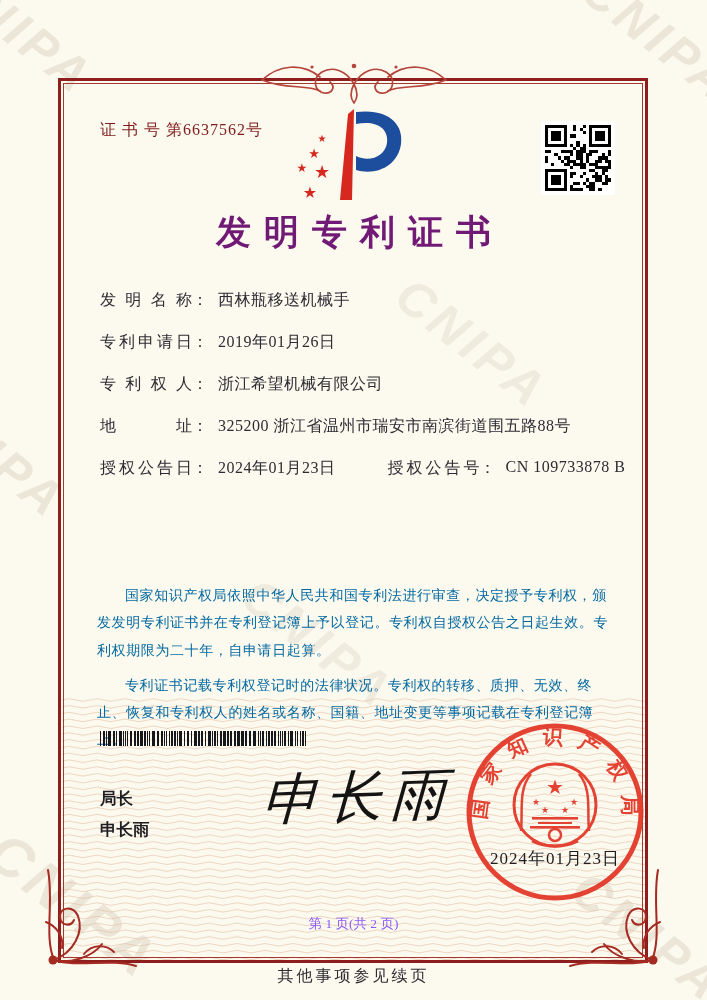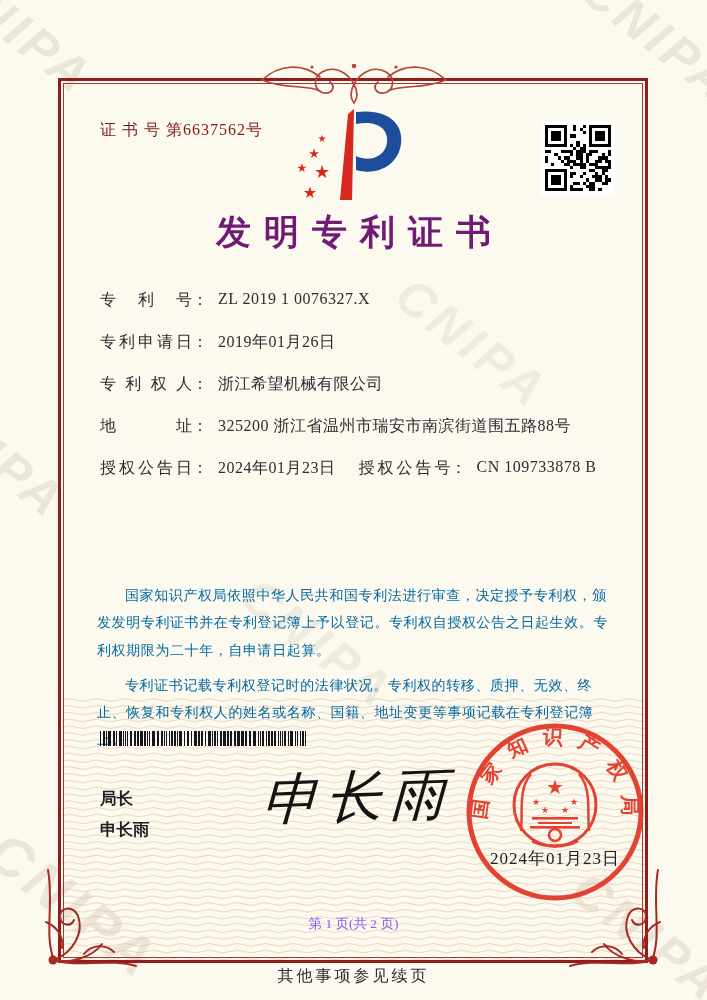--- a/index.html
+++ b/index.html
@@ -33,21 +33,21 @@
     position:absolute; left:0; top:209px; width:100%; z-index:4; margin:0;
     text-align:center; font-size:35px; font-weight:bold; color:#701a75;
     letter-spacing:13px; text-indent:13px;
   }
   
   .fields{position:absolute; left:100px; top:290px; width:525px; z-index:4; font-size:16px; color:#2d2c33;}
   .frow{height:22px; margin-bottom:20px; white-space:nowrap;}
   .flabel{display:inline-block; width:92px; text-align:justify; text-align-last:justify; vertical-align:top;}
   .colon{display:inline-block; vertical-align:top;}
   .fvalue{display:inline-block; margin-left:6px; vertical-align:top; letter-spacing:.5px;}
-  .fsecond{margin-left:19px;}
+  .fsecond{margin-left:48px;}
   
   .paras{position:absolute; left:97px; top:582px; width:517px; z-index:4; font-size:14px; line-height:1.95; color:#0369a1;}
   .paras p{margin:0 0 8px 0; text-indent:2em; letter-spacing:.6px;}
   
   .barcode{position:absolute; left:100px; top:731px; z-index:4;}
   
   .signer{position:absolute; left:100px; top:788px; z-index:4; font-family:"Liberation Sans","DejaVu Sans",sans-serif; font-weight:bold; font-size:16.5px; color:#1f1f24;}
   .signer .name{margin-top:9px;}
   .autograph{
     position:absolute; left:262px; top:760px; z-index:4;
@@ -295,22 +295,22 @@
       <rect x="11" y="20" width="1" height="1" fill="#000"></rect>
       <rect x="14" y="20" width="1" height="1" fill="#000"></rect>
       <rect x="15" y="20" width="1" height="1" fill="#000"></rect>
       <rect x="17" y="20" width="1" height="1" fill="#000"></rect>
     </svg>
 
   <h1 class="title">发明专利证书</h1>
 
   <div class="fields">
     <div class="frow">
-      <span class="flabel">专利号</span><span class="colon">：</span>
-      <span class="fvalue">ZL 2019 1 0076327.X</span>
+      <span class="flabel">发明名称</span><span class="colon">：</span>
+      <span class="fvalue">西林瓶移送机械手</span>
     </div>
     <div class="frow">
       <span class="flabel">专利申请日</span><span class="colon">：</span>
       <span class="fvalue">2019年01月26日</span>
     </div>
     <div class="frow">
       <span class="flabel">专利权人</span><span class="colon">：</span>
       <span class="fvalue">浙江希望机械有限公司</span>
     </div>
     <div class="frow">

